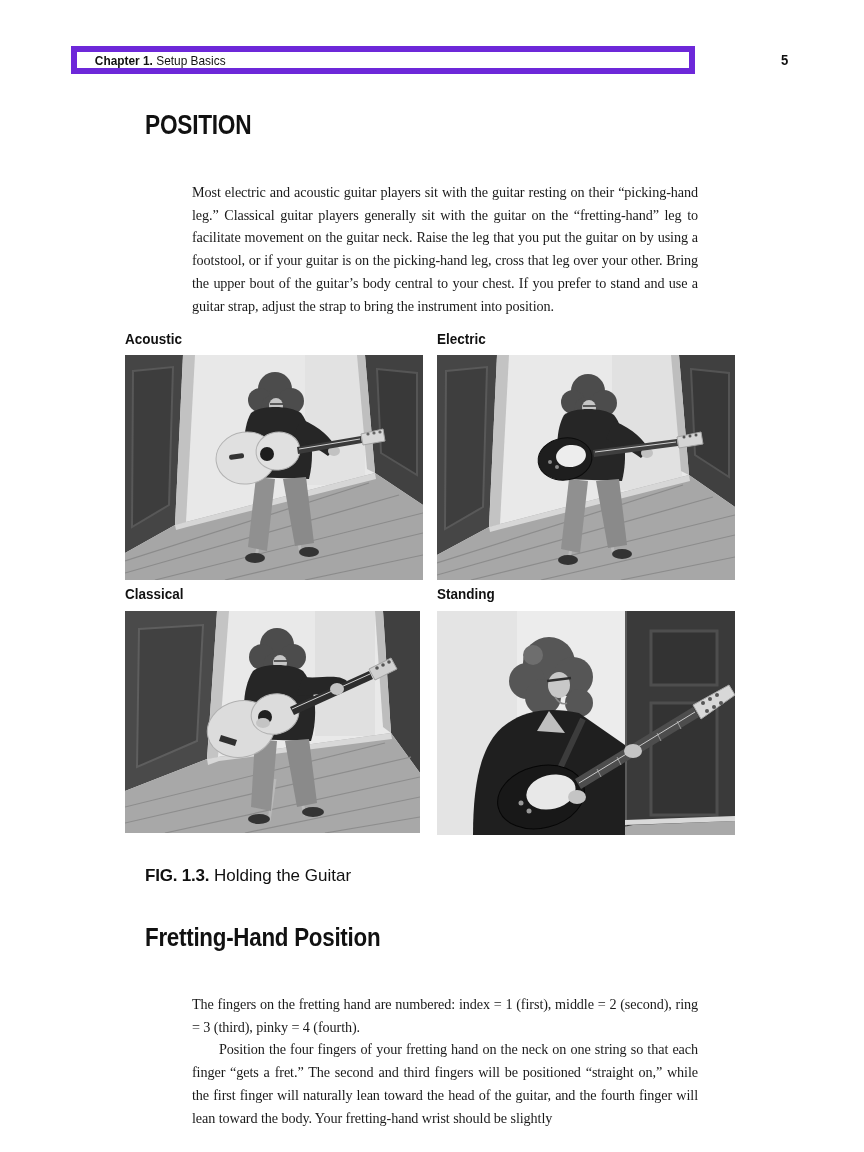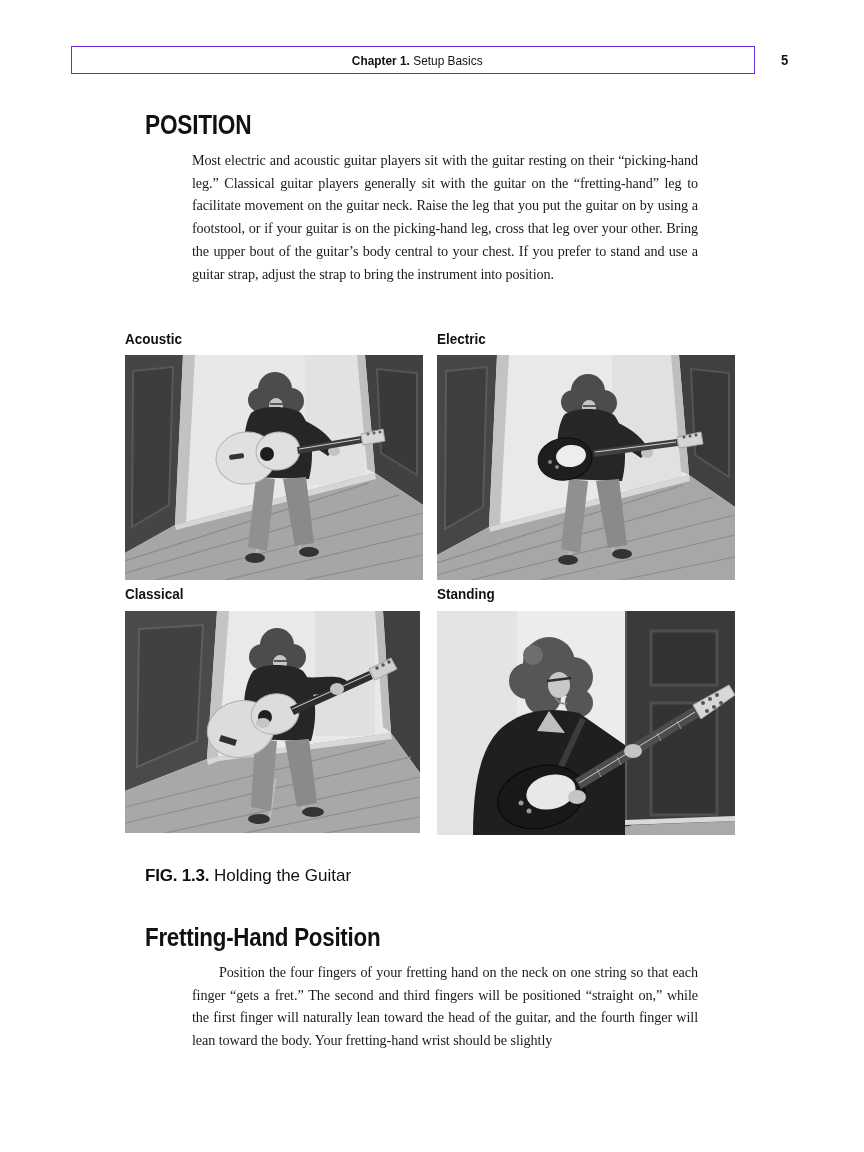--- a/index.html
+++ b/index.html
@@ -2,23 +2,23 @@
 <html><head>
 <meta charset="utf-8">
 <style>
   html,body { margin:0; padding:0; background:#ffffff; }
   .page {
     position:relative; width:864px; height:1152px; background:#ffffff;
     font-family:"Liberation Serif", serif; color:#1a1a1a; overflow:hidden;
   }
   
   .hdr-box {
-    position:absolute; left:71px; top:46px; width:684px; height:28px;
-    border:1px solid #6d28d9; box-sizing:border-box;
-    display:flex; align-items:center; justify-content:center; padding-right:10px;
+    position:absolute; left:71px; top:46px; width:624px; height:28px;
+    border:6px solid #6d28d9; box-sizing:border-box;
+    display:flex; align-items:center; justify-content:flex-start; padding-right:10px;
   }
   .hdr-text {
     font-family:"Liberation Sans", sans-serif; font-size:13.5px; white-space:nowrap;
     transform:scaleX(0.88); transform-origin:100% 50%; color:#111;
   }
   .hdr-bold { font-weight:bold; }
   .pagenum {
     position:absolute; left:781px; top:52px;
     font-family:"Liberation Sans", sans-serif; font-weight:bold; font-size:14.5px;
     transform:scaleX(0.9); transform-origin:0 0; color:#111;
@@ -34,20 +34,21 @@
     position:absolute; left:145px; top:922px;
     font-family:"Liberation Sans", sans-serif; font-weight:bold; font-size:26px;
     letter-spacing:-0.3px; transform:scaleX(0.86); transform-origin:0 0; color:#111;
     white-space:nowrap;
   }
   
   .body-text {
     position:absolute; left:192px; width:506px;
     font-size:14.2px; line-height:22.7px; text-align:justify; letter-spacing:-0.1px;
     color:#1a1a1a;
+    margin-top:32px;
   }
   .body-text p { margin:0; }
   .intro { top:149px; }
   .body2 { top:961px; }
   .indent-para { text-indent:27px; }
   
   .photo-label {
     position:absolute; font-family:"Liberation Sans", sans-serif; font-weight:bold;
     font-size:15.5px; transform:scaleX(0.87); transform-origin:0 0; color:#111;
     white-space:nowrap;
@@ -310,16 +311,17 @@
       </g>
       <ellipse cx="196" cy="140" rx="9" ry="7" fill="#c4c4c4"></ellipse>
       <ellipse cx="140" cy="186" rx="9" ry="7" fill="#c4c4c4"></ellipse>
     </svg>
   </div>
 
   <div class="caption"><span class="caption-bold">FIG. 1.3.</span><span> Holding the Guitar</span></div>
 
   <div class="h2">Fretting-Hand Position</div>
   <div class="body-text body2">
+    <p>The fingers on the fretting hand are numbered: index = 1 (first), middle = 2 (second), ring = 3 (third), pinky = 4 (fourth).</p>
     <p class="indent-para">Position the four fingers of your fretting hand on the neck on one string so that each finger “gets a fret.” The second and third fingers will be positioned “straight on,” while the first finger will naturally lean toward the head of the guitar, and the fourth finger will lean toward the body. Your fretting-hand wrist should be slightly</p>
   </div>
 
 </div>
 
 </body></html>

